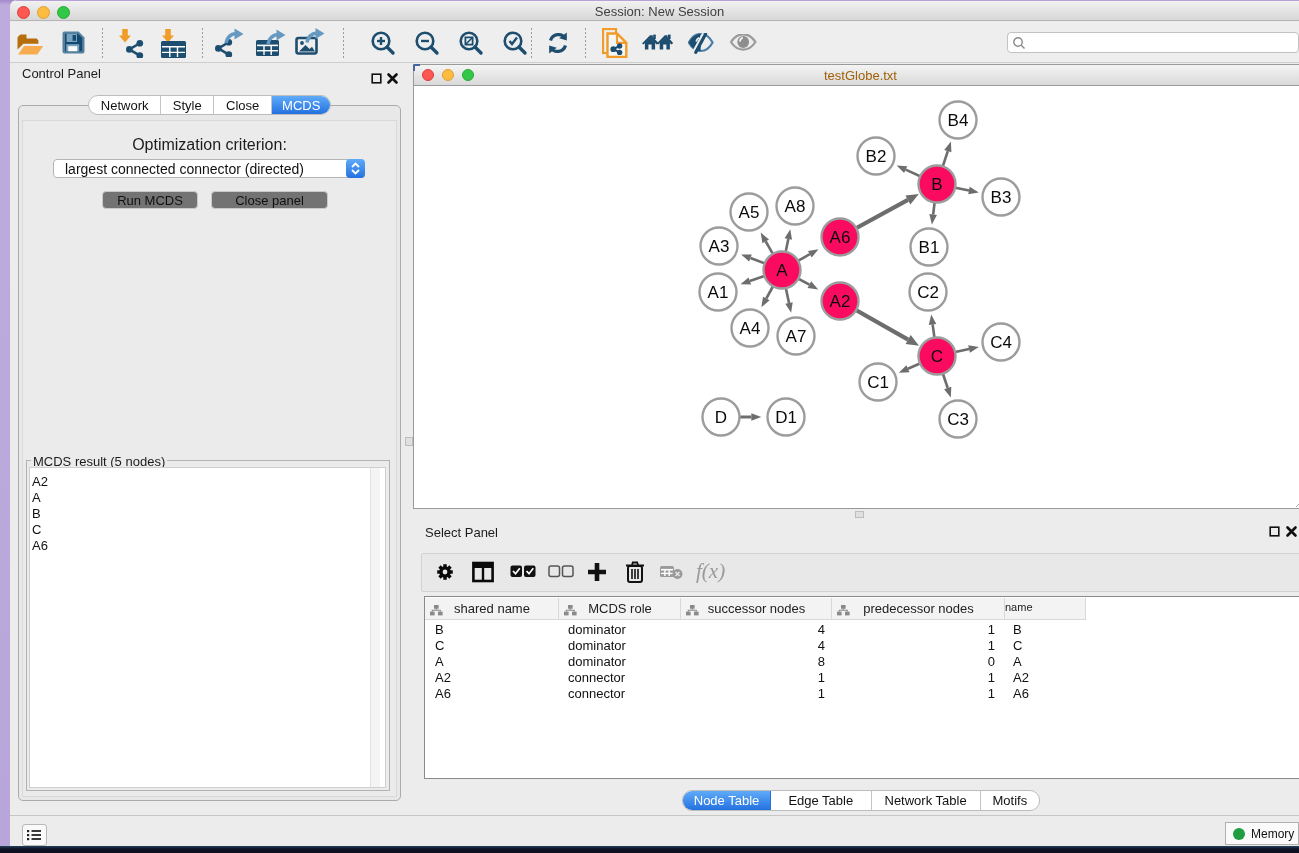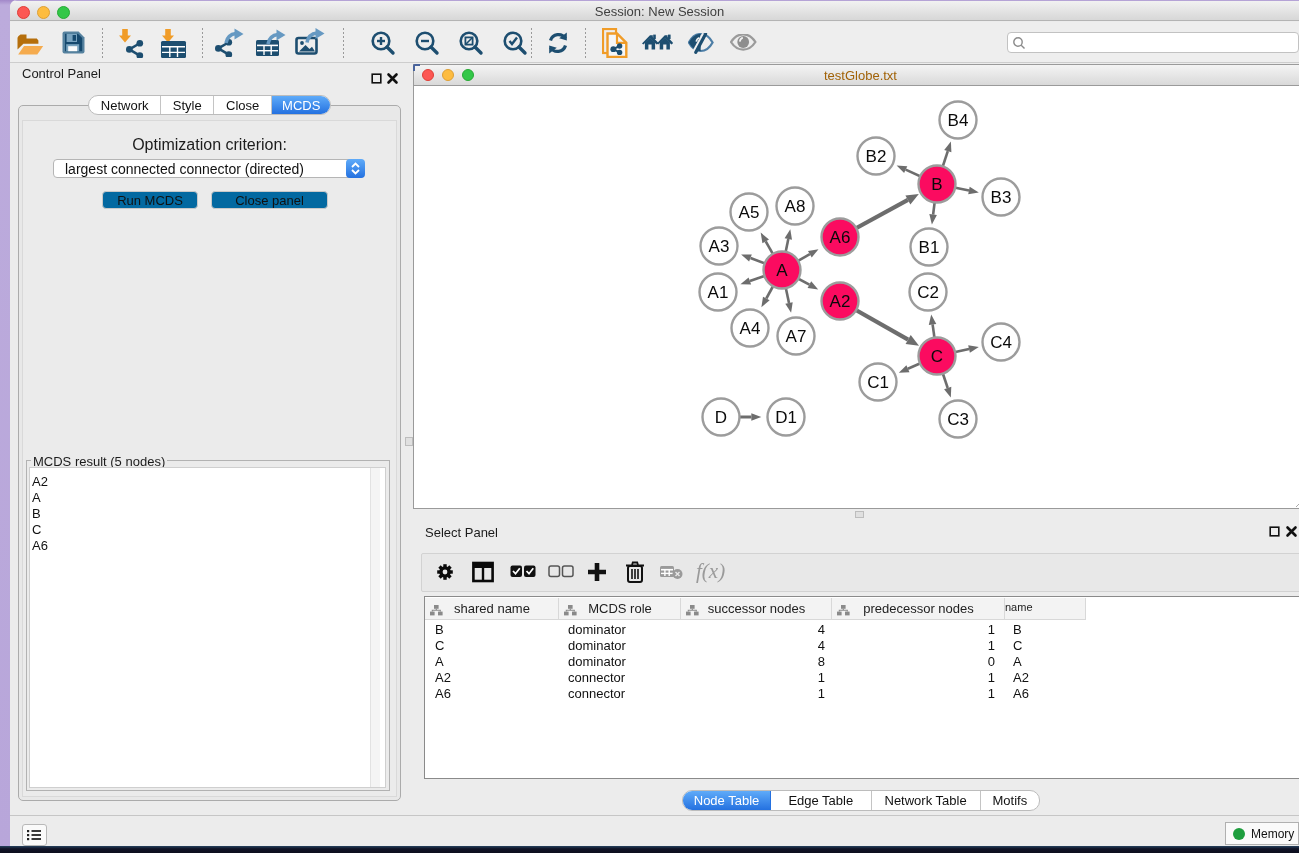--- a/index.html
+++ b/index.html
@@ -5,21 +5,21 @@
 .abs{position:absolute}
 #desk{position:relative;width:1299px;height:853px;background:linear-gradient(#a288c9,#bcabdc 5px,#b8a6da)}
 #win{position:absolute;left:10px;top:0;width:1299px;height:846px;background:#ececec;border-radius:7px 7px 0 0;overflow:hidden}
 #ttl{position:absolute;left:0;top:0;width:1299px;height:21px;background:linear-gradient(#f3f3f3,#d7d7d7);border-bottom:1px solid #b4b4b4;border-radius:5px 5px 0 0}
 .tl{position:absolute;top:6px;width:13px;height:13px;border-radius:50%}
 #tbar{position:absolute;left:0;top:22px;width:1299px;height:41px;background:#eeeeee;border-bottom:1px solid #cdcdcd}
 .seg{position:absolute;display:flex;height:20px;border:1px solid #bcbcbc;border-radius:10px;background:#fff;overflow:hidden;font-size:13px;color:#111}
 .seg>div{display:flex;align-items:center;justify-content:center;border-right:1px solid #c4c4c4;height:100%}
 .seg>div:last-child{border-right:none}
 .seg .on{background:linear-gradient(#5fabf9,#2471e0);color:#fff;border-right-color:#2471e0}
-.btn{position:absolute;background:#0369a1;border:1px solid #c9c9c9;border-radius:4px;font-size:13px;color:#111;display:flex;align-items:center;justify-content:center}
+.btn{position:absolute;background:#737373;border:1px solid #c9c9c9;border-radius:4px;font-size:13px;color:#111;display:flex;align-items:center;justify-content:center}
 </style></head><body>
 <div id="desk">
     <div id="win">
 <div class="abs" style="left:0;top:0;width:1299px;height:1px;background:#b5a3d6;z-index:50"></div>
 <div id="ttl">
 <div class="tl" style="left:7px;background:#fc5753;border:1px solid #df3e37"></div>
 <div class="tl" style="left:27px;background:#fdbc40;border:1px solid #de9f34"></div>
 <div class="tl" style="left:47px;background:#33c748;border:1px solid #27aa35"></div>
 <div class="abs" style="left:0;top:4px;width:1299px;text-align:center;font-size:13px;color:#404040">Session: New Session</div>
 </div>

